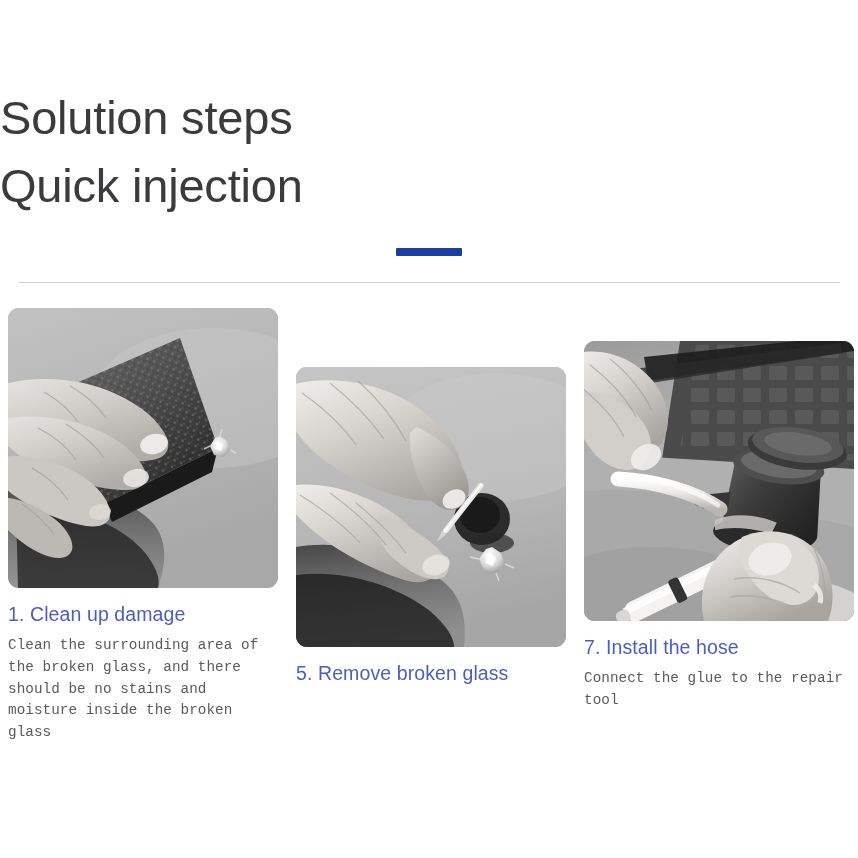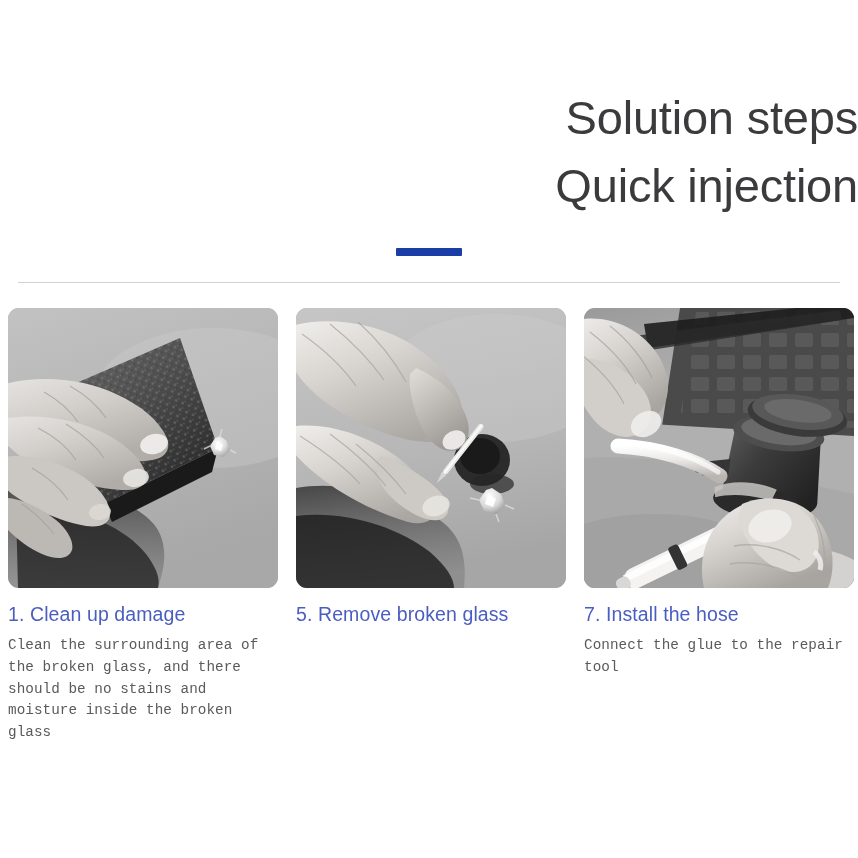--- a/index.html
+++ b/index.html
@@ -16,21 +16,21 @@
   .page {
     position: relative;
     width: 858px;
     height: 858px;
     box-sizing: border-box;
   }
 
   
   .title-block {
     padding-top: 84px;
-    text-align: right;
+    text-align: left;
   }
   .title-line {
     font-family: "Liberation Sans", sans-serif;
     font-size: 47px;
     font-weight: 400;
     color: #3b3b3d;
     letter-spacing: -0.2px;
     line-height: 1.45;
   }
   .accent-bar-wrap {
@@ -61,20 +61,21 @@
     background: #d2d2d4;
   }
 
   
   .steps {
     display: flex;
     margin-top: 25px;
     padding: 0 8px;
     box-sizing: border-box;
     gap: 18px;
+    align-items: center;
   }
   .step {
     width: 270px;
     flex: 0 0 270px;
   }
   .step-photo {
     width: 270px;
     height: 280px;
     border-radius: 11px;
     overflow: hidden;

